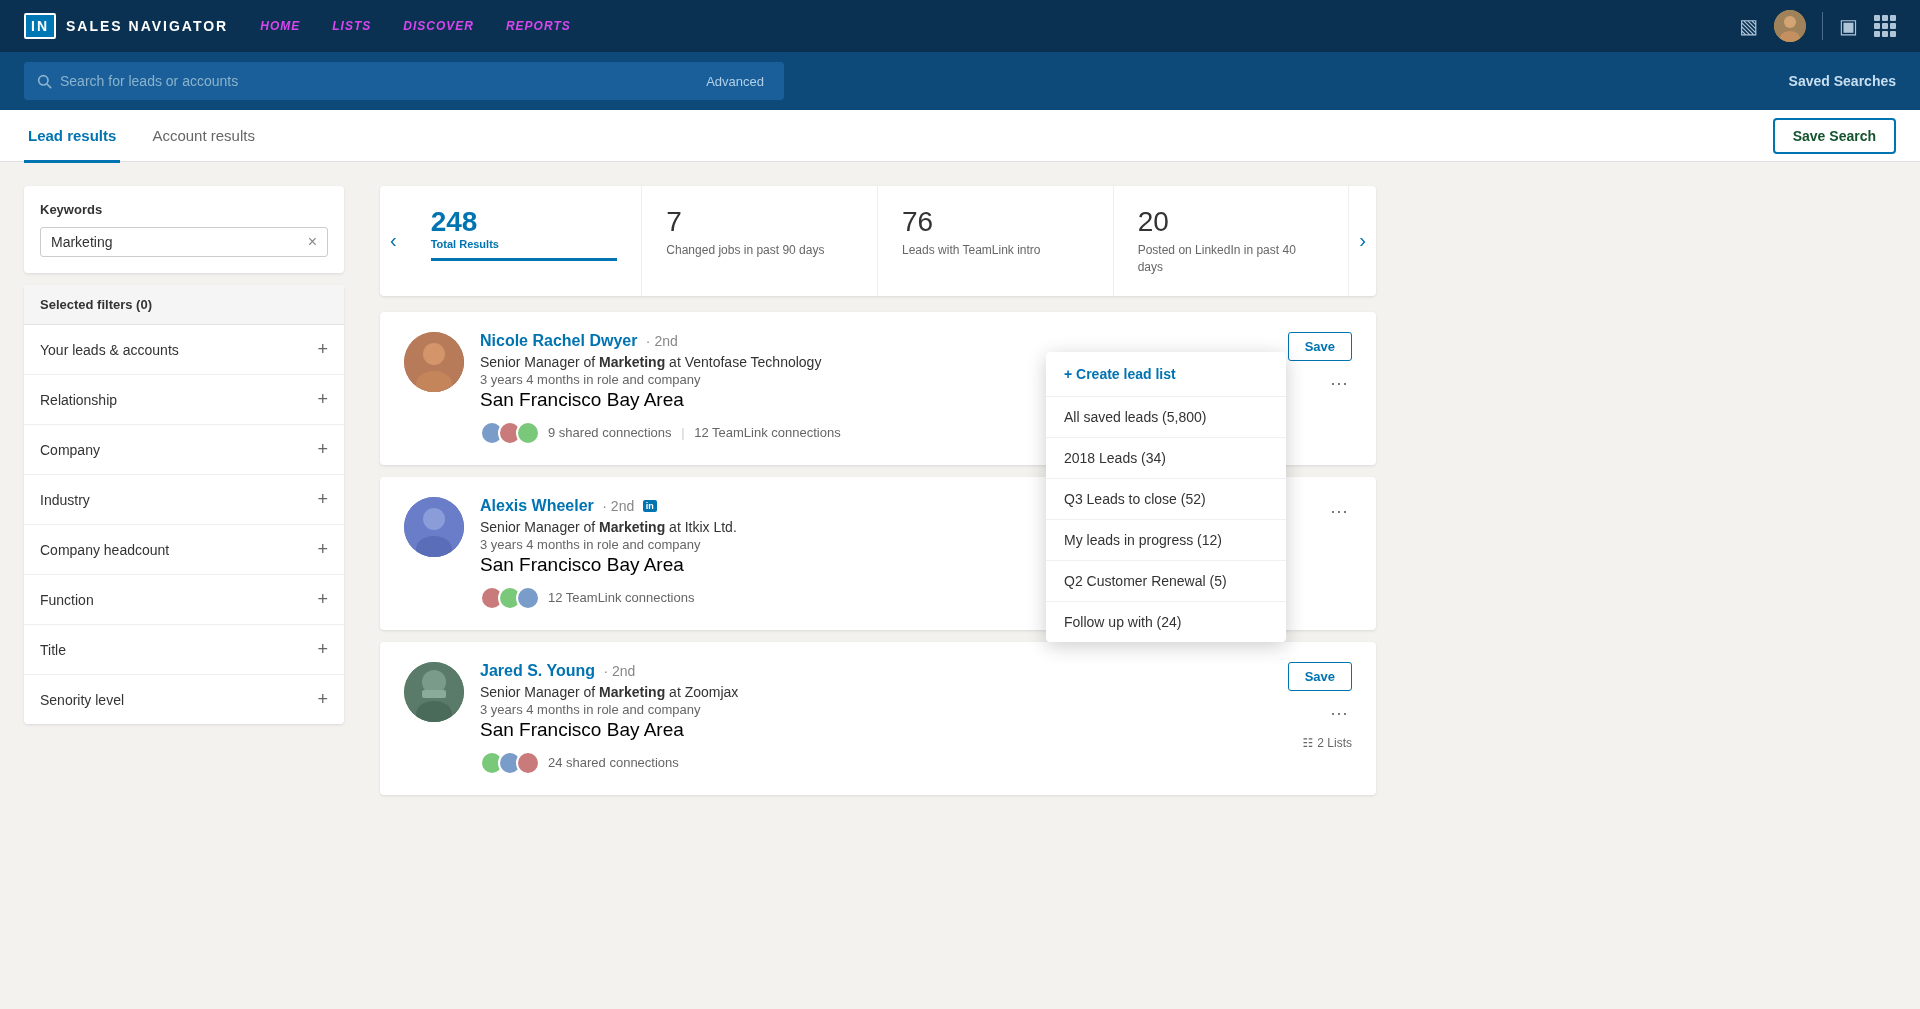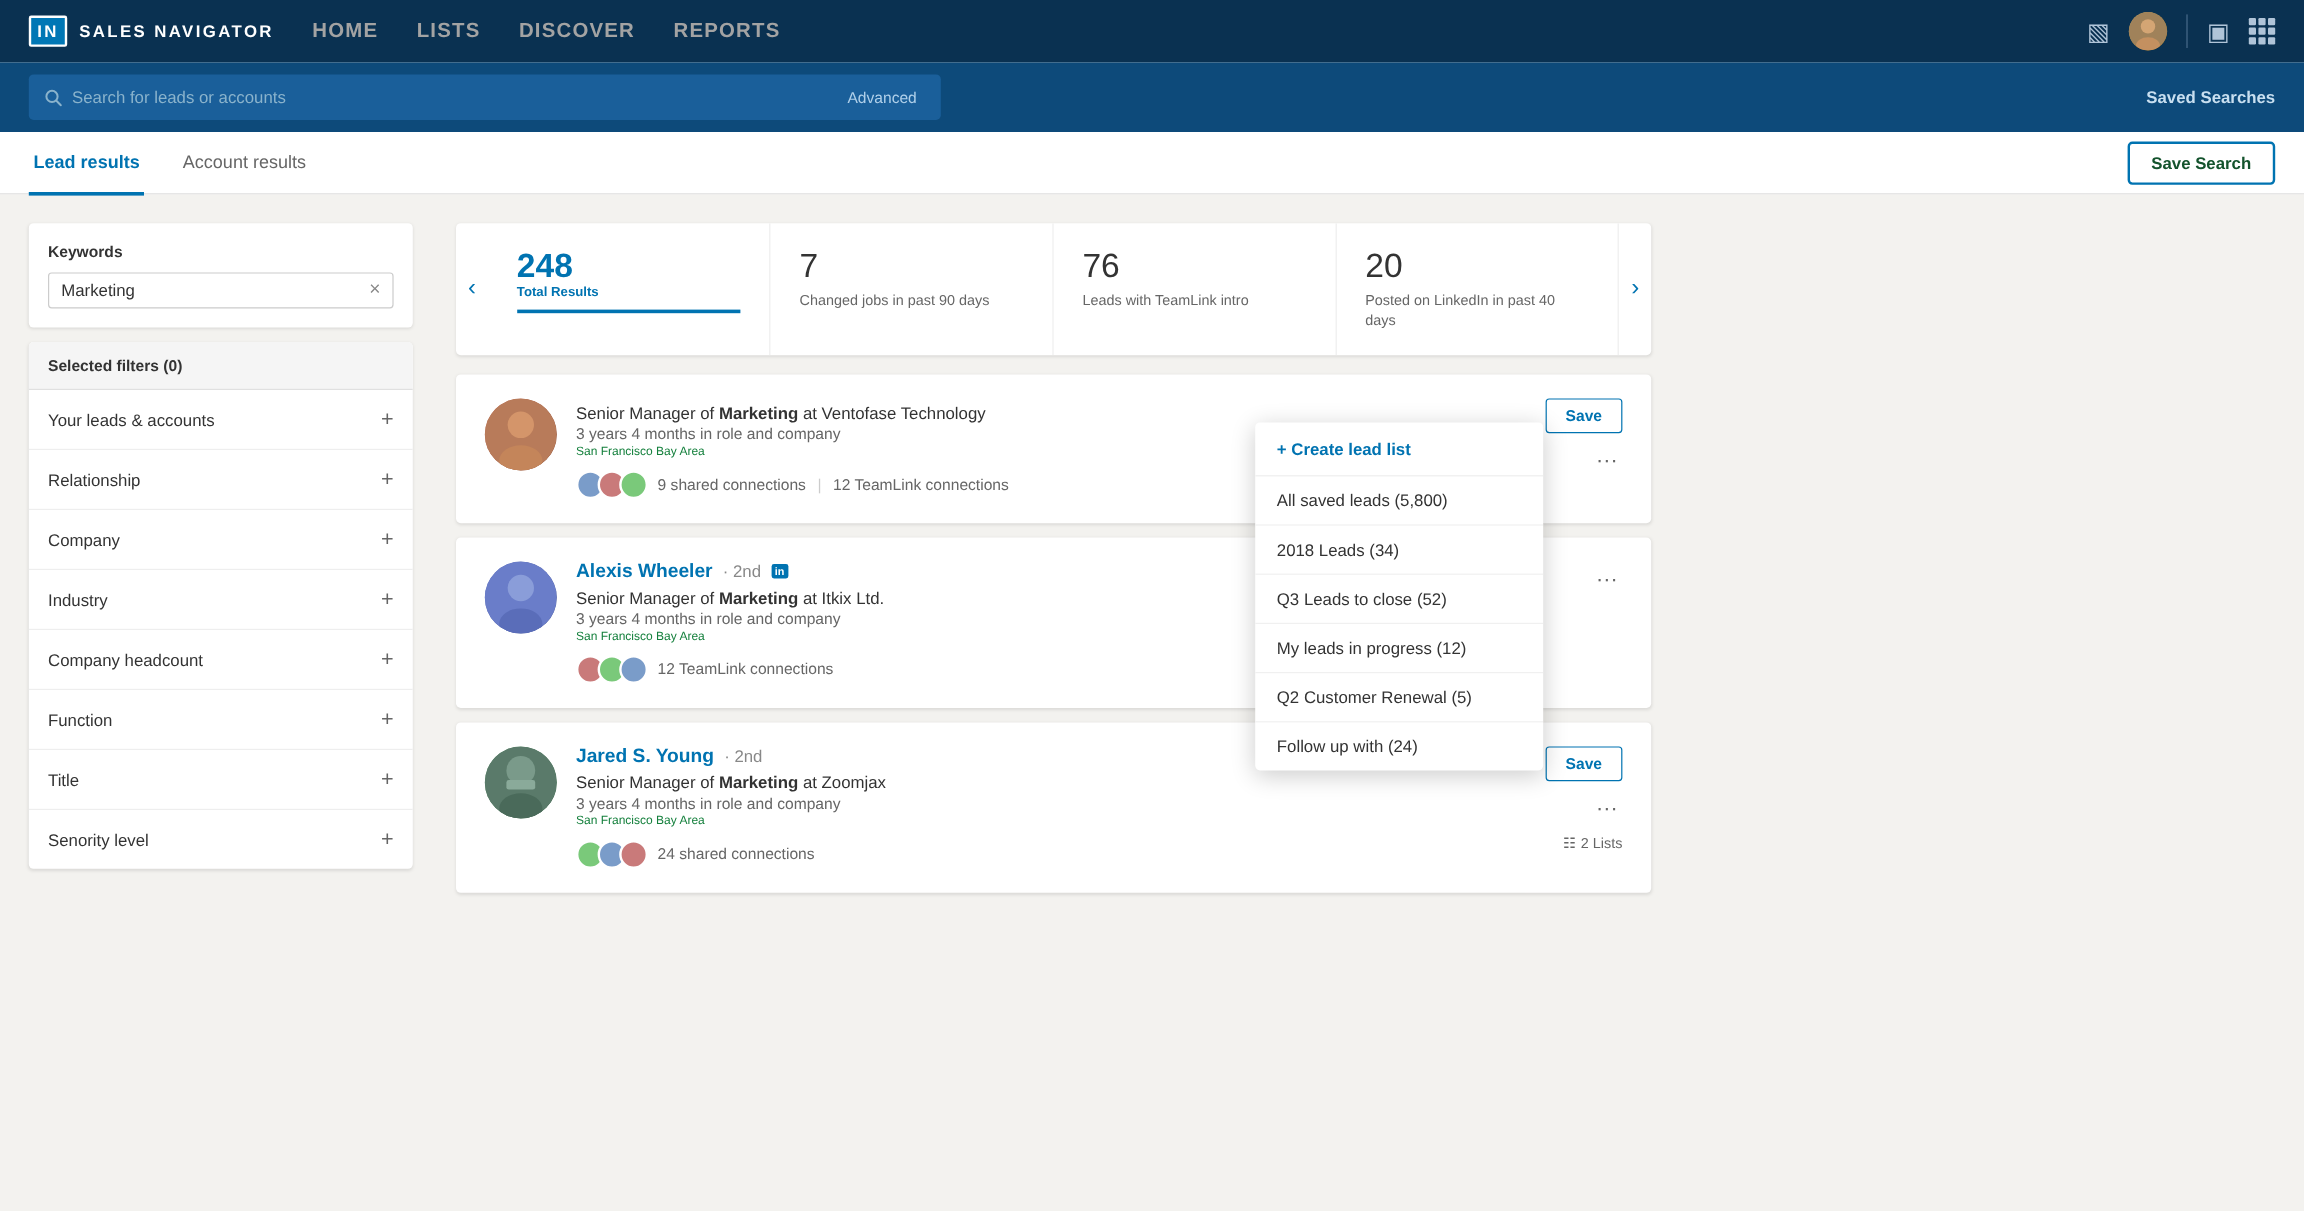--- a/index.html
+++ b/index.html
@@ -32,27 +32,28 @@
       padding: 3px 5px;
       border-radius: 2px;
       border: 2px solid #fff;
     }
     .nav-links {
       display: flex;
       gap: 32px;
       margin-left: 8px;
     }
     .nav-link {
-      color: #a3a3a3;
-      font-size: 17px;
+      color: #d946ef;
+      font-size: 12px;
       font-weight: 600;
       letter-spacing: 1px;
       text-transform: uppercase;
       cursor: pointer;
       padding: 4px 0;
+      font-style: italic;
     }
     .nav-right {
       margin-left: auto;
       display: flex;
       align-items: center;
       gap: 16px;
     }
     .nav-icon {
       color: #b0c4d8;
       font-size: 20px;
@@ -357,22 +358,22 @@
       color: #333;
       margin-top: 4px;
     }
     .lead-title strong { font-weight: 700; }
     .lead-tenure {
       font-size: 13px;
       color: #666;
       margin-top: 2px;
     }
     .lead-location {
-      font-size: 10px;
-      color: #15803d;
+      font-size: 19px;
+      color: #000000;
       margin-top: 2px;
     }
     .lead-connections {
       display: flex;
       align-items: center;
       gap: 8px;
       margin-top: 10px;
       font-size: 13px;
       color: #666;
     }
@@ -597,20 +598,24 @@
 
     <div class="lead-card" style="position:relative;">
       <div class="lead-avatar avatar-1">
         <svg width="60" height="60" viewBox="0 0 60 60">
           <circle cx="30" cy="30" r="30" fill="#b87b5a"></circle>
           <circle cx="30" cy="22" r="11" fill="#d4956a"></circle>
           <ellipse cx="30" cy="52" rx="18" ry="13" fill="#c4855a"></ellipse>
         </svg>
       </div>
       <div class="lead-info">
+        <div>
+          <span class="lead-name">Nicole Rachel Dwyer</span>
+          <span class="connection-badge">· <span>2nd</span></span>
+        </div>
         <div class="lead-title">Senior Manager of <strong>Marketing</strong> at Ventofase Technology</div>
         <div class="lead-tenure">3 years 4 months in role and company</div>
         <div class="lead-location">San Francisco Bay Area</div>
         <div class="lead-connections">
           <div class="connection-avatars">
             <div class="conn-avatar ca1"></div>
             <div class="conn-avatar ca2"></div>
             <div class="conn-avatar ca3"></div>
           </div>
           <span>9 shared connections <span class="pipe-sep">|</span> 12 TeamLink connections</span>

